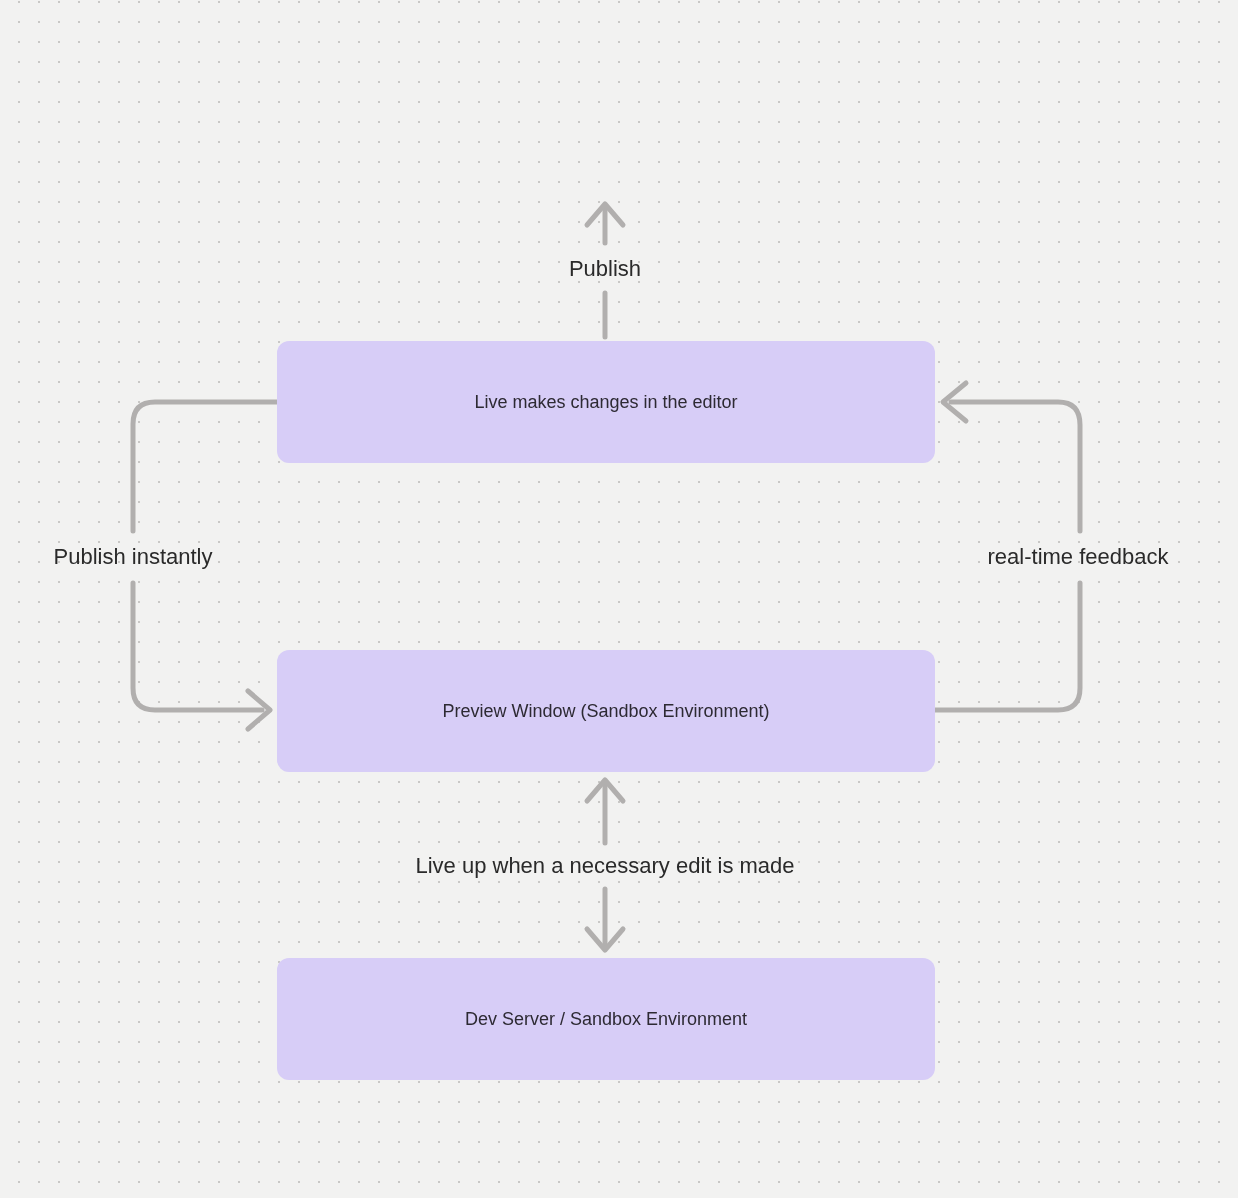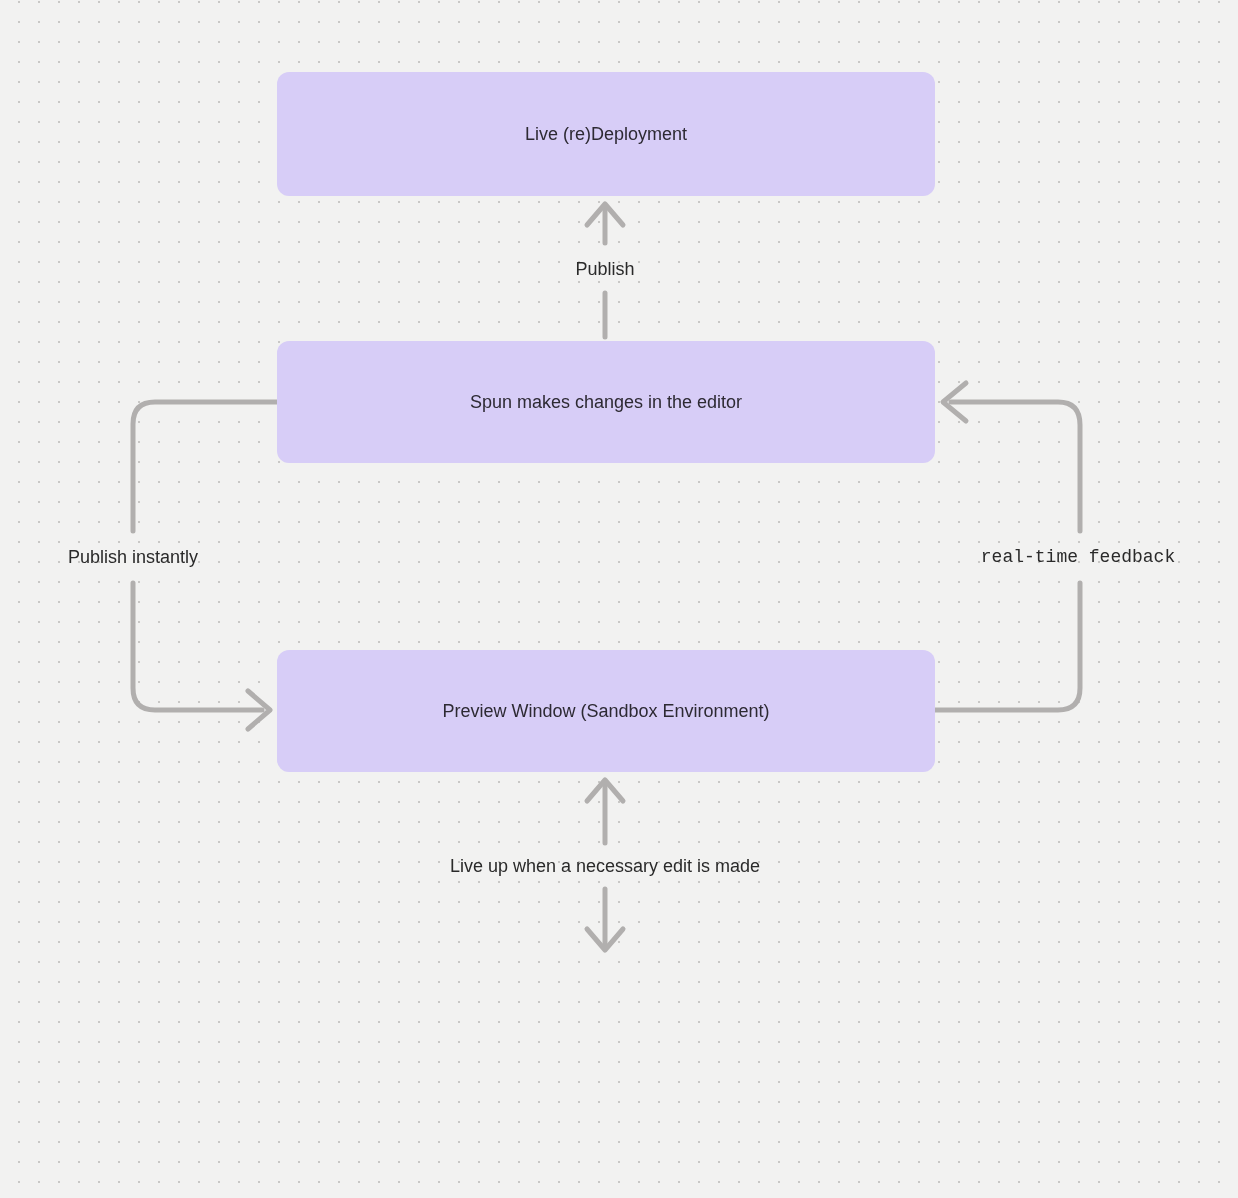--- a/index.html
+++ b/index.html
@@ -44,27 +44,27 @@
     color: #2d2a33;
     text-align: center;
   }
   #node-live    { top: 72px; height: 124px; }
   #node-editor  { top: 341px; }
   #node-preview { top: 650px; }
   #node-dev     { top: 958px; }
   .edge-label {
     position: absolute;
     transform: translate(-50%, -50%);
-    font-size: 18px;
+    font-size: 22px;
     color: #2a2a2a;
     white-space: nowrap;
   }
   #label-publish  { left: 605px;  top: 269px; }
   #label-updates  { left: 133px;  top: 557px; }
-  #label-feedback { left: 1078px; top: 557px; font-family: Liberation Mono, monospace; }
+  #label-feedback { left: 1078px; top: 557px; }
   #label-spunup   { left: 605px;  top: 866px; }
 </style>
 </head>
 <body>
 
 <div id="canvas">
 
   <svg id="edges" width="1238" height="1198" viewBox="0 0 1238 1198">
 
     <g>
@@ -86,31 +86,31 @@
     </g>
 
     <g>
       <path class="edge-path" d="M605 843 L605 783"></path>
       <path class="edge-path" d="M587 801 L605 780 L623 801"></path>
       <path class="edge-path" d="M605 889 L605 947"></path>
       <path class="edge-path" d="M587 929 L605 950 L623 929"></path>
     </g>
   </svg>
 
-  <div class="node" id="node-live">
-    <span>Live (re)Deployment</span>
-  </div>
 
   <div class="node" id="node-editor">
-    <span>Spun makes changes in the editor</span>
+    <span>Live makes changes in the editor</span>
   </div>
 
   <div class="node" id="node-preview">
     <span>Preview Window (Sandbox Environment)</span>
   </div>
 
+  <div class="node" id="node-dev">
+    <span>Dev Server / Sandbox Environment</span>
+  </div>
 
   <div class="edge-label" id="label-publish">Publish</div>
   <div class="edge-label" id="label-updates">Publish instantly</div>
   <div class="edge-label" id="label-feedback">real-time feedback</div>
   <div class="edge-label" id="label-spunup">Live up when a necessary edit is made</div>
 
 </div>
 
 </body></html>

